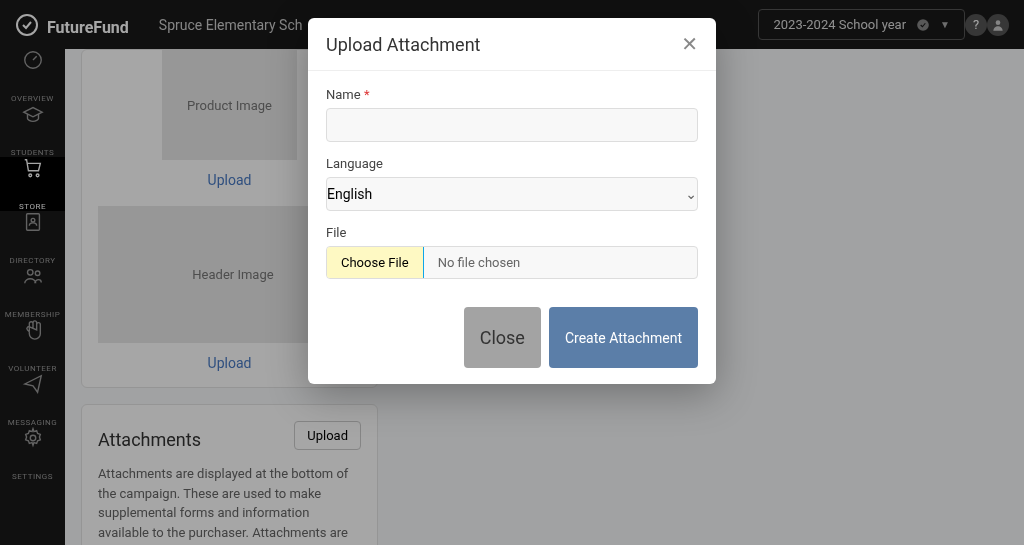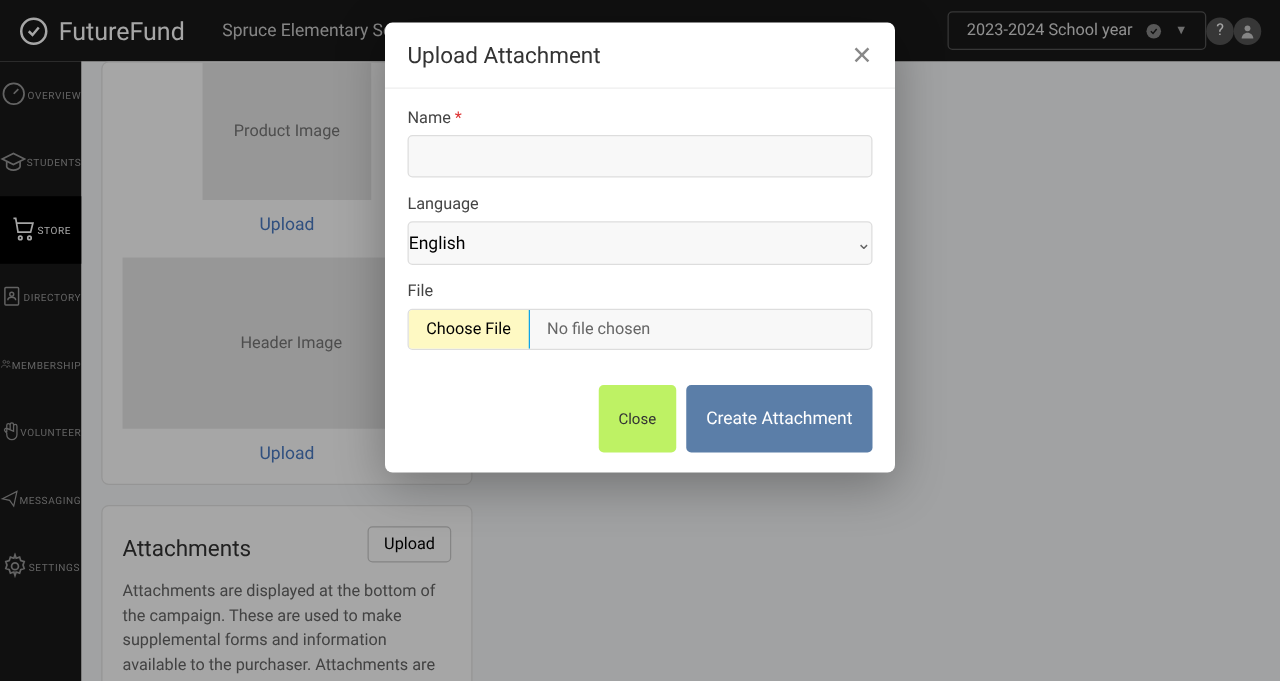--- a/index.html
+++ b/index.html
@@ -1,25 +1,25 @@
 <!DOCTYPE html>
 <html><head>
 <meta charset="utf-8">
 <style>
 *{margin:0;padding:0;box-sizing:border-box;font-family:-apple-system,BlinkMacSystemFont,"Segoe UI",Roboto,sans-serif}
 body{width:1024px;height:545px;overflow:hidden;background:#f8f9fa;position:relative}
 .topbar{height:49px;background:#1a1a1a;display:flex;align-items:center;padding:0 15px;color:#fff}
-.logo{display:flex;align-items:flex-end;gap:8px;font-size:20px;font-weight:400}
+.logo{display:flex;align-items:flex-end;gap:8px;font-size:16px;font-weight:700}
 .logo svg{width:24px;height:24px}
 .school-selector{margin-left:30px;display:flex;align-items:center;gap:8px;font-size:14px;color:#ccc}
 .top-right{margin-left:auto;display:flex;align-items:center;}
 .year-selector{border:1px solid #555;border-radius:4px;padding:7px 14px;display:flex;align-items:center;gap:10px;font-size:13px;color:#ddd}
 .icon-circle{width:22px;height:22px;border-radius:50%;background:#555;display:flex;align-items:center;justify-content:center;color:#fff;font-size:13px}
 .sidebar{position:absolute;left:0;top:49px;width:65px;height:496px;background:#1a1a1a;display:flex;flex-direction:column}
-.nav-item{display:flex;align-items:center;justify-content:center;height:54px;color:#999;font-size:8px;letter-spacing:0.5px;cursor:pointer}
+.nav-item{display:flex;flex-direction:column;align-items:center;justify-content:space-between;height:54px;color:#999;font-size:8px;letter-spacing:0.5px;cursor:pointer}
 .nav-item.active{background:#000;color:#fff}
 .nav-item svg{width:22px;height:22px;margin-bottom:3px}
 .main{position:absolute;left:65px;top:49px;right:0;bottom:0;padding:0 16px;overflow:hidden}
 .card{background:#fff;border:1px solid #e5e5e5;border-radius:6px;padding:16px;margin-bottom:16px}
 .image-placeholder{background:#e9e9e9;display:flex;align-items:center;justify-content:center;color:#777;font-size:13px;margin:0 auto}
 .upload-link{display:block;text-align:center;color:#4a7bc4;font-size:14px;margin-top:12px;cursor:pointer}
 .section-header{display:flex;align-items:flex-end;justify-content:space-between;margin-bottom:14px}
 .section-title{font-size:18px;color:#333}
 .upload-btn{border:1px solid #ccc;background:#fff;padding:6px 12px;border-radius:4px;font-size:13px;cursor:pointer}
 .help-text{font-size:13px;color:#666;line-height:1.5}
@@ -30,21 +30,21 @@
 .close-x{font-size:20px;color:#888;cursor:pointer;background:none;border:none}
 .modal-body{padding:16px 18px}
 .form-label{font-size:13px;color:#444;display:block;margin-bottom:6px}
 .required{color:#d33}
 .form-input{width:100%;border:1px solid #ddd;border-radius:4px;padding:8px 10px;font-size:14px;background:#f8f8f8;margin-bottom:14px}
 .form-select{width:100%;border:1px solid #ddd;border-radius:4px;padding:8px 0;font-size:14px;background:#f8f8f8;margin-bottom:14px;display:flex;align-items:center;justify-content:space-between;cursor:pointer}
 .file-row{display:flex;border:1px solid #ddd;border-radius:4px;overflow:hidden;background:#f8f8f8}
 .choose-file{padding:8px 14px;border-right:1px solid #0ea5e9;font-size:13px;cursor:pointer;background:#fef9c3}
 .file-status{padding:8px 14px;font-size:13px;color:#666}
 .modal-footer{padding:12px 18px 16px;display:flex;justify-content:flex-end;gap:8px}
-.btn-close{background:#bef264;border:none;padding:20px 16px;border-radius:4px;font-size:12px;cursor:pointer;color:#333}
+.btn-close{background:#a3a3a3;border:none;padding:20px 16px;border-radius:4px;font-size:18px;cursor:pointer;color:#333}
 .btn-primary{background:#5b7ea8;border:none;padding:8px 16px;border-radius:4px;font-size:14px;cursor:pointer;color:#fff}
 </style>
 </head>
 <body>
 
 <div class="topbar">
   <div class="logo">
     <svg viewBox="0 0 24 24" fill="none" stroke="#fff" stroke-width="2">
         <circle cx="12" cy="12" r="10"></circle>
         <path d="M8 12l3 3 5-6"></path>

